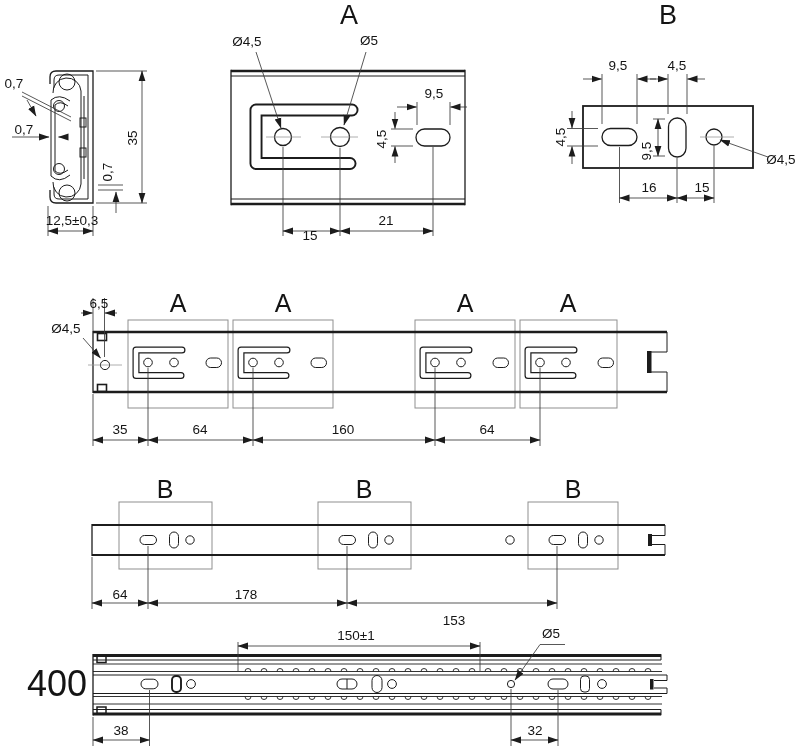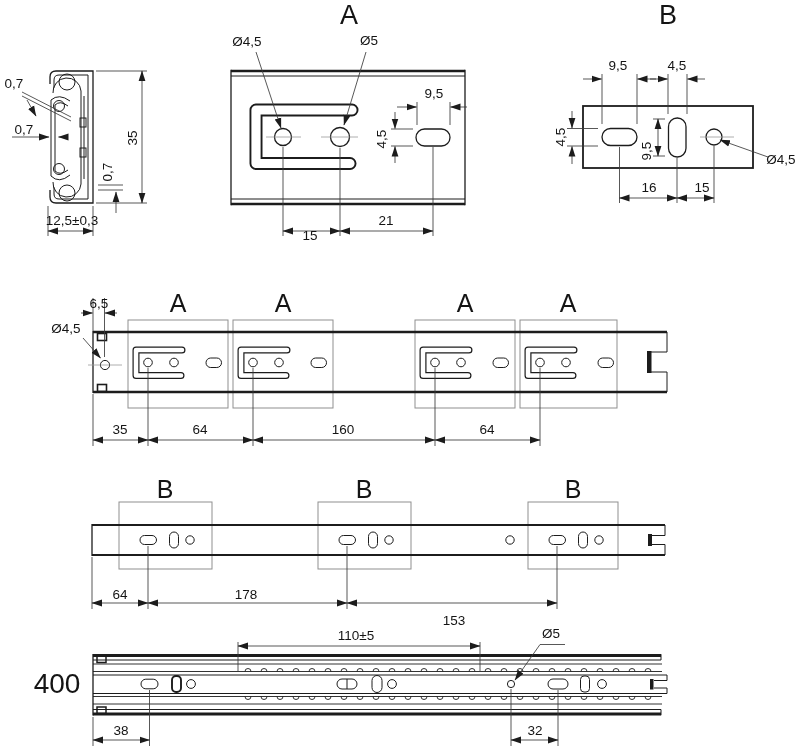--- a/index.html
+++ b/index.html
@@ -4,21 +4,21 @@
 <style>
   html,body{margin:0;padding:0;background:#fff}
   .canvas{position:relative;width:800px;height:746px;background:#fff;overflow:hidden;
           font-family:"Liberation Sans",sans-serif;color:#141414}
   svg{position:absolute;left:0;top:0}
   .lbl{position:absolute;font-size:13.5px;line-height:1;white-space:nowrap;
        transform:translate(-50%,-50%);}
   .rot{transform:translate(-50%,-50%) rotate(-90deg)}
   .t-view{font-size:27px}
   .t-marker{font-size:25px}
-  .t-len{font-size:28px}
+  .t-len{font-size:36px}
   .ln{stroke:#1c1c1c;stroke-width:1.3;fill:none;stroke-linecap:butt}
   .lw1{stroke-width:1}
   .lw2{stroke-width:2.4}
   .thin{stroke:#3a3a3a;stroke-width:.85;fill:none}
   .cl{stroke:#999;stroke-width:.8;fill:none}
   .box{stroke:#8f8f8f;stroke-width:1;fill:none}
   .slot{stroke:#1c1c1c;fill:none;stroke-linecap:round;stroke-linejoin:round}
   .slotw{stroke:#fff;fill:none;stroke-linecap:round;stroke-linejoin:round}
   .dark{fill:#1c1c1c;stroke:none}
 </style>
@@ -295,18 +295,18 @@
 <div class="lbl" style="left:487px;top:430px">64</div>
 
 <div class="lbl t-marker" style="left:165px;top:489px">B</div>
 <div class="lbl t-marker" style="left:364px;top:489px">B</div>
 <div class="lbl t-marker" style="left:573px;top:489px">B</div>
 <div class="lbl" style="left:120px;top:595px">64</div>
 <div class="lbl" style="left:246px;top:595px">178</div>
 <div class="lbl" style="left:454px;top:621px">153</div>
 
 <div class="lbl t-len" style="left:57px;top:684px">400</div>
-<div class="lbl" style="left:356px;top:636px">110±5</div>
+<div class="lbl" style="left:356px;top:636px">150±1</div>
 <div class="lbl" style="left:551px;top:634px">Ø5</div>
 <div class="lbl" style="left:121px;top:731px">38</div>
 <div class="lbl" style="left:535px;top:731px">32</div>
 
 </div>
 
 </body></html>

